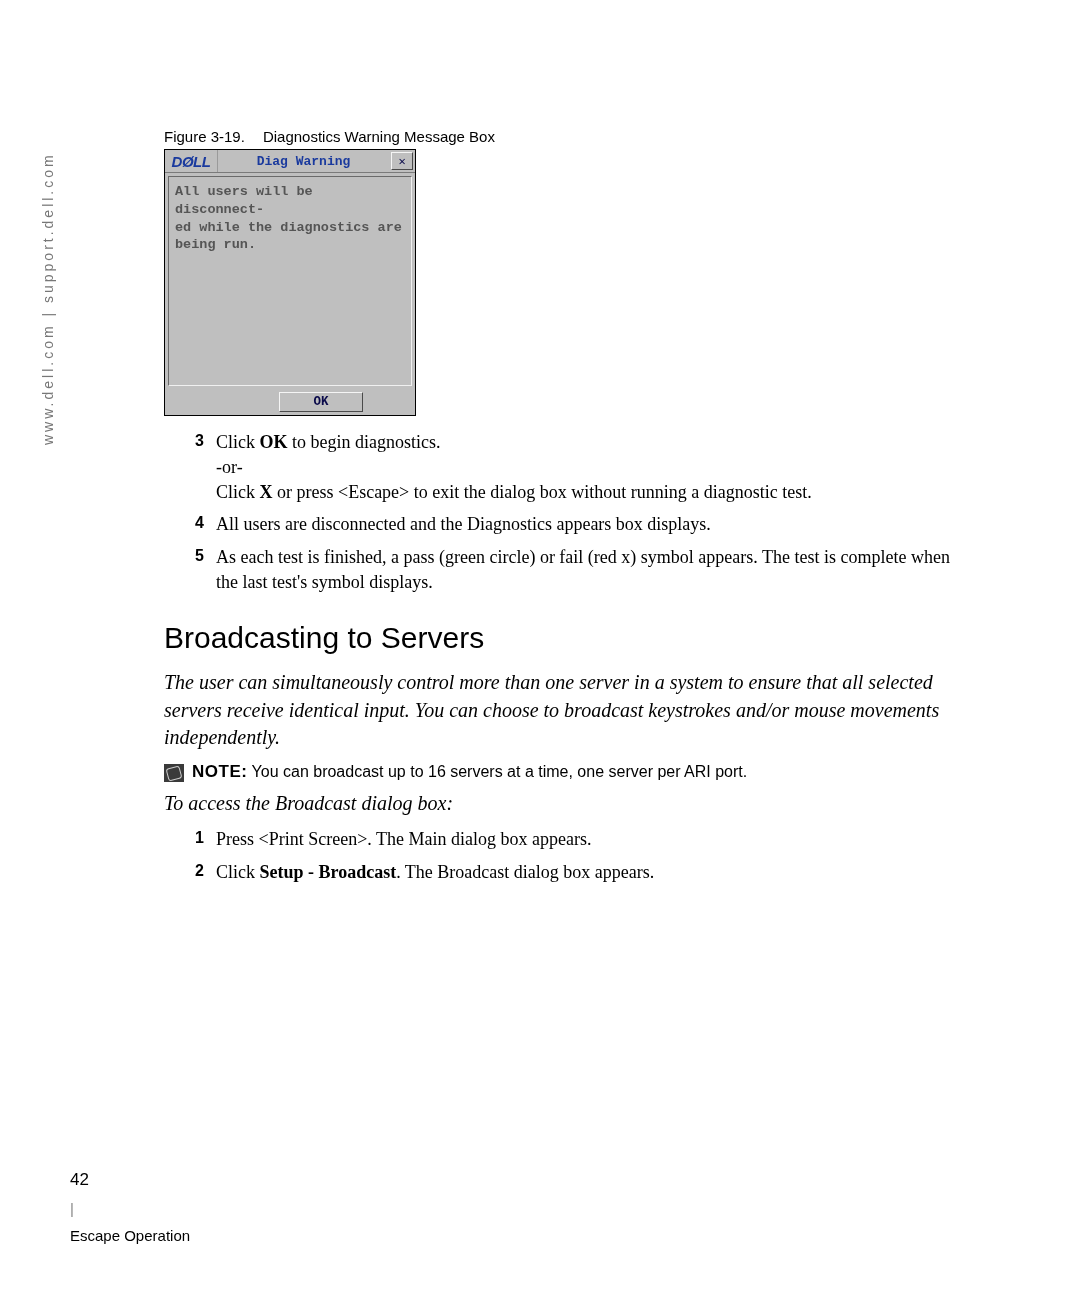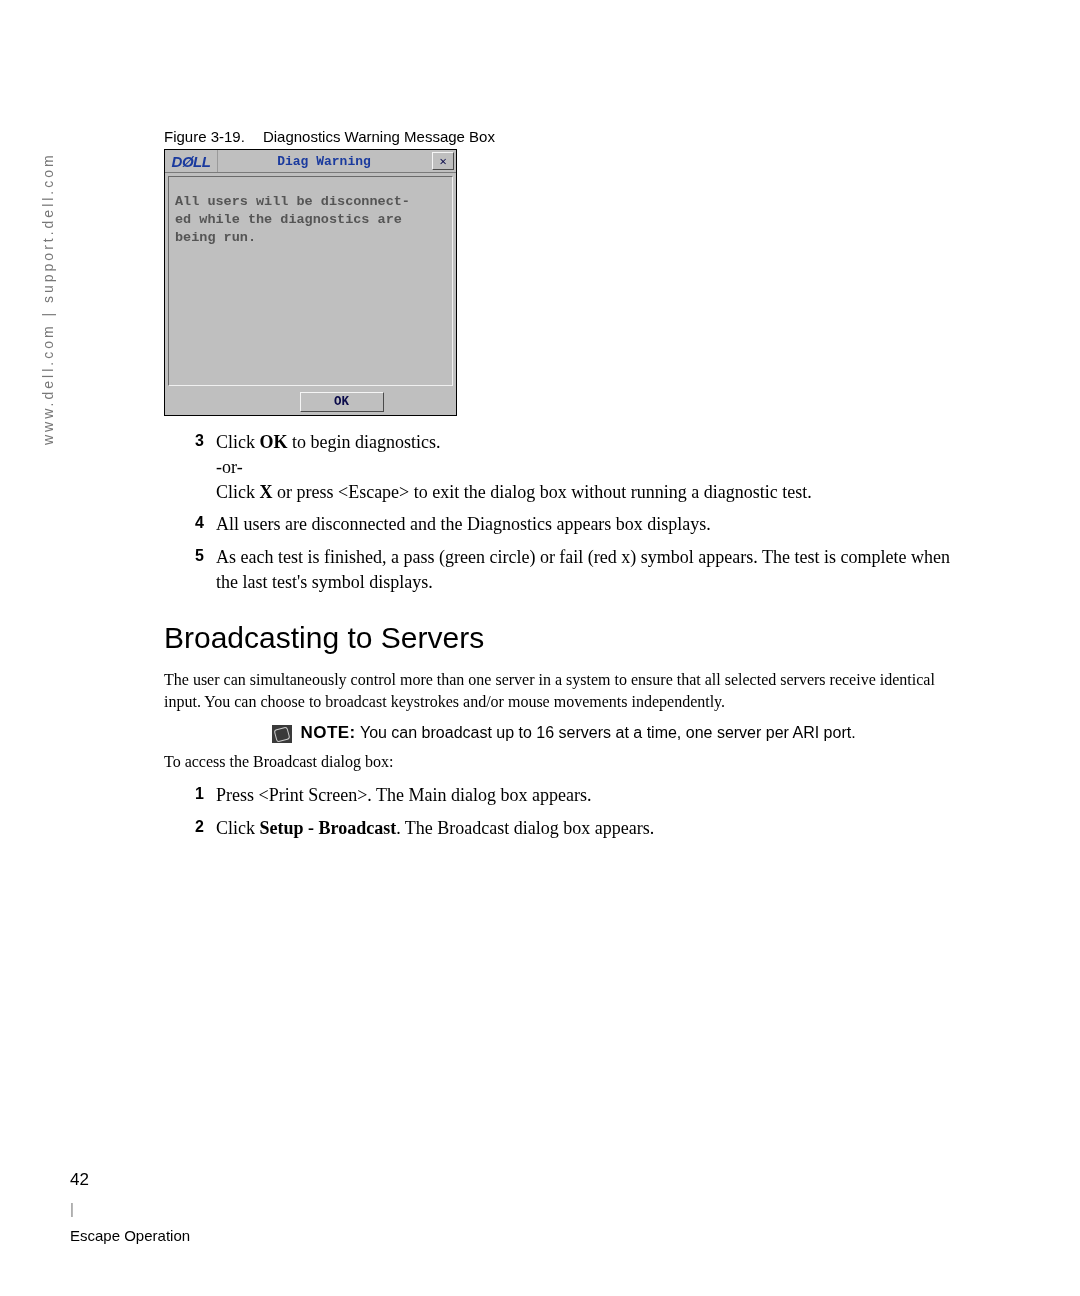--- a/index.html
+++ b/index.html
@@ -35,21 +35,21 @@
   }
   .fig-caption {
     font-family: Arial, Helvetica, sans-serif;
     font-size: 15px;
     margin-bottom: 4px;
   }
   .fig-caption .fignum { margin-right: 18px; }
 
   
   .dialog {
-    width: 293px;
+    width: 252px;
     border: 1px solid #000;
     background: #bfbfbf;
     font-family: "Courier New", monospace;
     box-sizing: border-box;
   }
   .titlebar {
     display: flex;
     align-items: stretch;
     height: 22px;
     background: #bfbfbf;
@@ -95,21 +95,21 @@
     border-bottom: 1px solid #4a4a4a;
     cursor: pointer;
   }
   .dialog-panel {
     margin: 3px;
     border-top: 1px solid #6a6a6a;
     border-left: 1px solid #6a6a6a;
     border-right: 1px solid #f0f0f0;
     border-bottom: 1px solid #f0f0f0;
     background: #bfbfbf;
-    padding: 16px 6px 6px 6px;
+    padding: 6px 6px 6px 6px;
     height: 210px;
     box-sizing: border-box;
     display: flex;
     flex-direction: column;
     justify-content: space-between;
   }
   .msg {
     font-family: "Courier New", monospace;
     font-size: 13.5px;
     font-weight: bold;
@@ -163,32 +163,32 @@
     flex-shrink: 0;
   }
   .body { flex: 1; }
 
   .heading {
     font-family: Arial, Helvetica, sans-serif;
     font-size: 30px;
     margin: 26px 0 14px 0;
   }
   .para {
-    font-size: 16px;
+    font-size: 20px;
     line-height: 1.38;
     margin-bottom: 10px;
+    font-style: italic;
   }
   .noteline {
     display: flex;
     align-items: flex-start;
     margin: 6px 0 8px 0;
     font-family: Arial, Helvetica, sans-serif;
     font-size: 16px;
     gap: 8px;
-    justify-content: center;
   }
   .note-icon {
     width: 20px;
     height: 18px;
     background: #3a3a3a;
     position: relative;
     flex-shrink: 0;
     margin-top: 2px;
   }
   .note-icon::after {

